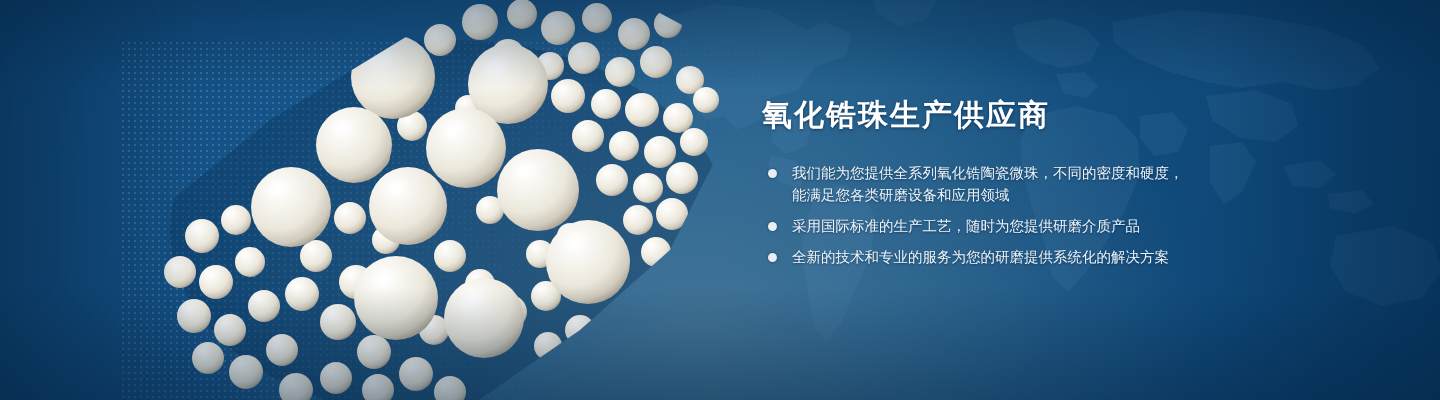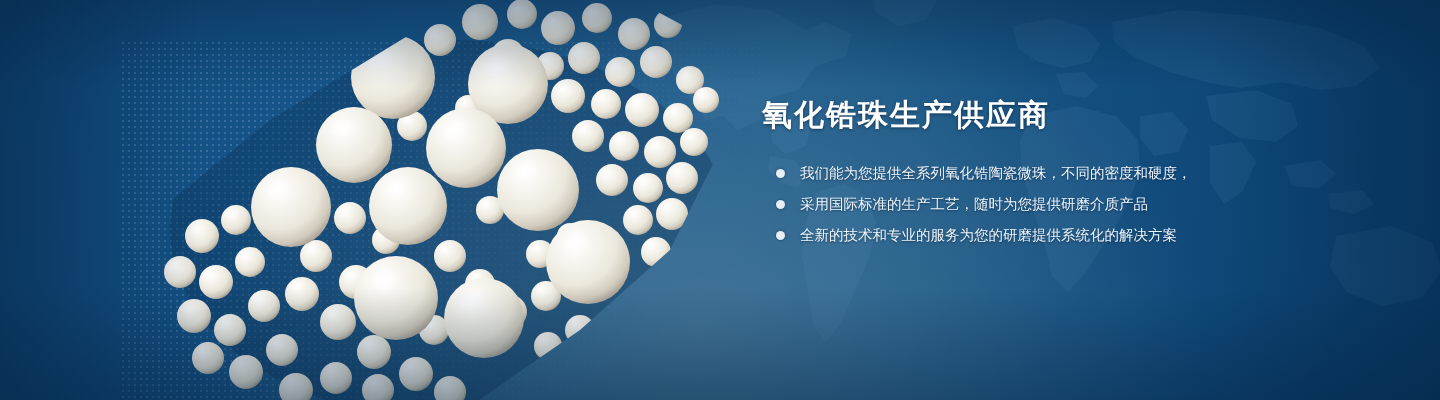--- a/index.html
+++ b/index.html
@@ -52,21 +52,21 @@
   .copy{
     position:absolute;left:760px;top:100px;width:560px;
   }
   .headline{
     margin:0 0 32px 2px;
     color:#ffffff;
     font-size:30px;font-weight:700;letter-spacing:2px;line-height:1;
     text-shadow:0 1px 3px rgba(0,20,45,.55);
     white-space:nowrap;
   }
-  .bullets{list-style:none;margin:8px;padding:0;}
+  .bullets{list-style:none;margin:0;padding:0;}
   .bullet{
     position:relative;
     padding-left:32px;
     margin-bottom:9px;
     color:#eef5fb;
     font-size:14.5px;
     line-height:22px;
     text-shadow:0 1px 2px rgba(0,20,45,.5);
   }
   .bullet:last-child{margin-bottom:0;}
@@ -253,20 +253,21 @@
 
   <div class="bg-vignette"></div>
 
   <div class="copy">
     <h1 class="headline">氧化锆珠生产供应商</h1>
 
     <ul class="bullets">
       <li class="bullet">
         <span class="dot"></span>
         <span class="line">我们能为您提供全系列氧化锆陶瓷微珠，不同的密度和硬度，</span>
+        <span class="line">能满足您各类研磨设备和应用领域</span>
       </li>
       <li class="bullet">
         <span class="dot"></span>
         <span class="line">采用国际标准的生产工艺，随时为您提供研磨介质产品</span>
       </li>
       <li class="bullet">
         <span class="dot"></span>
         <span class="line">全新的技术和专业的服务为您的研磨提供系统化的解决方案</span>
       </li>
     </ul>

